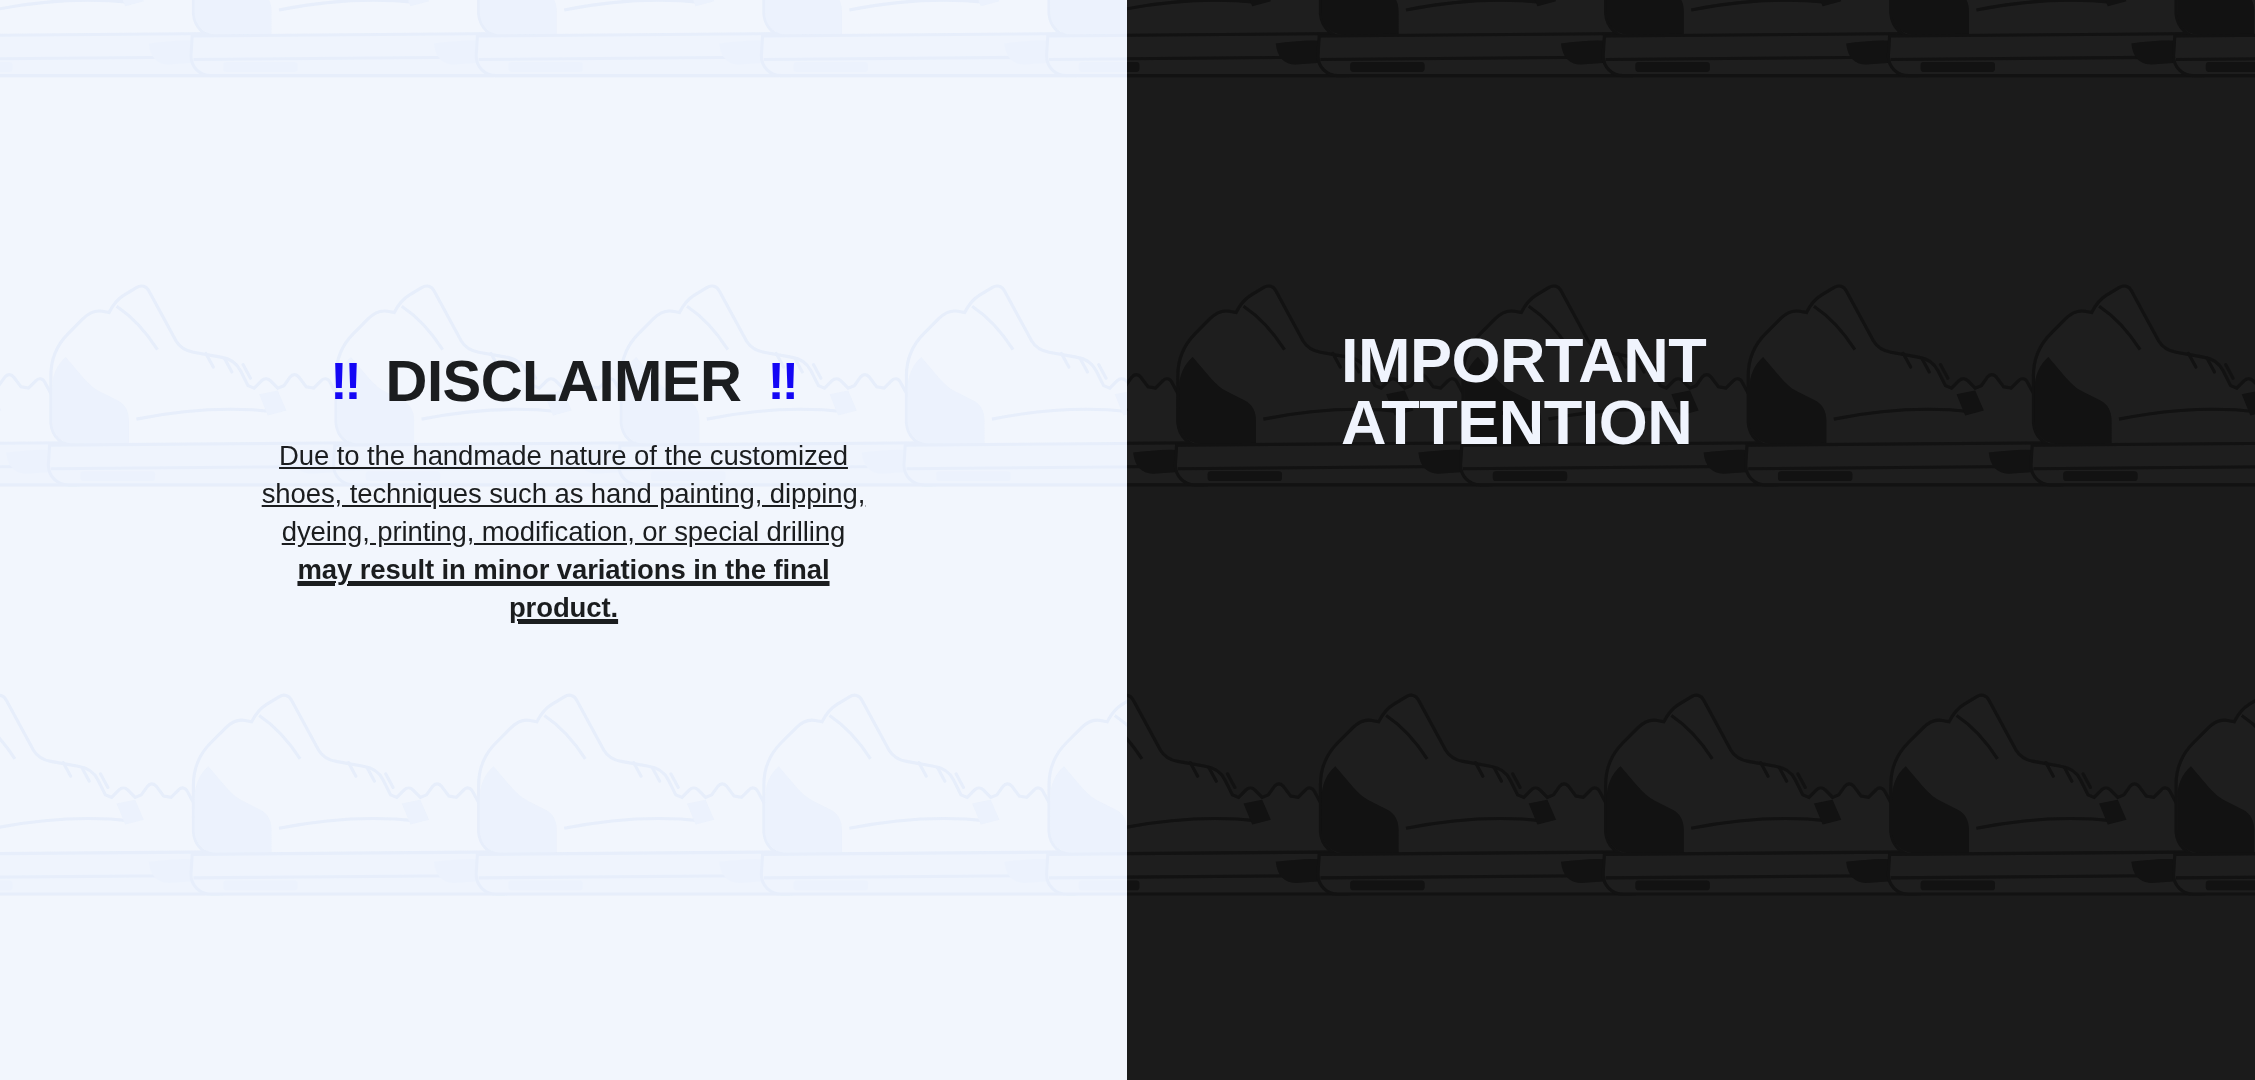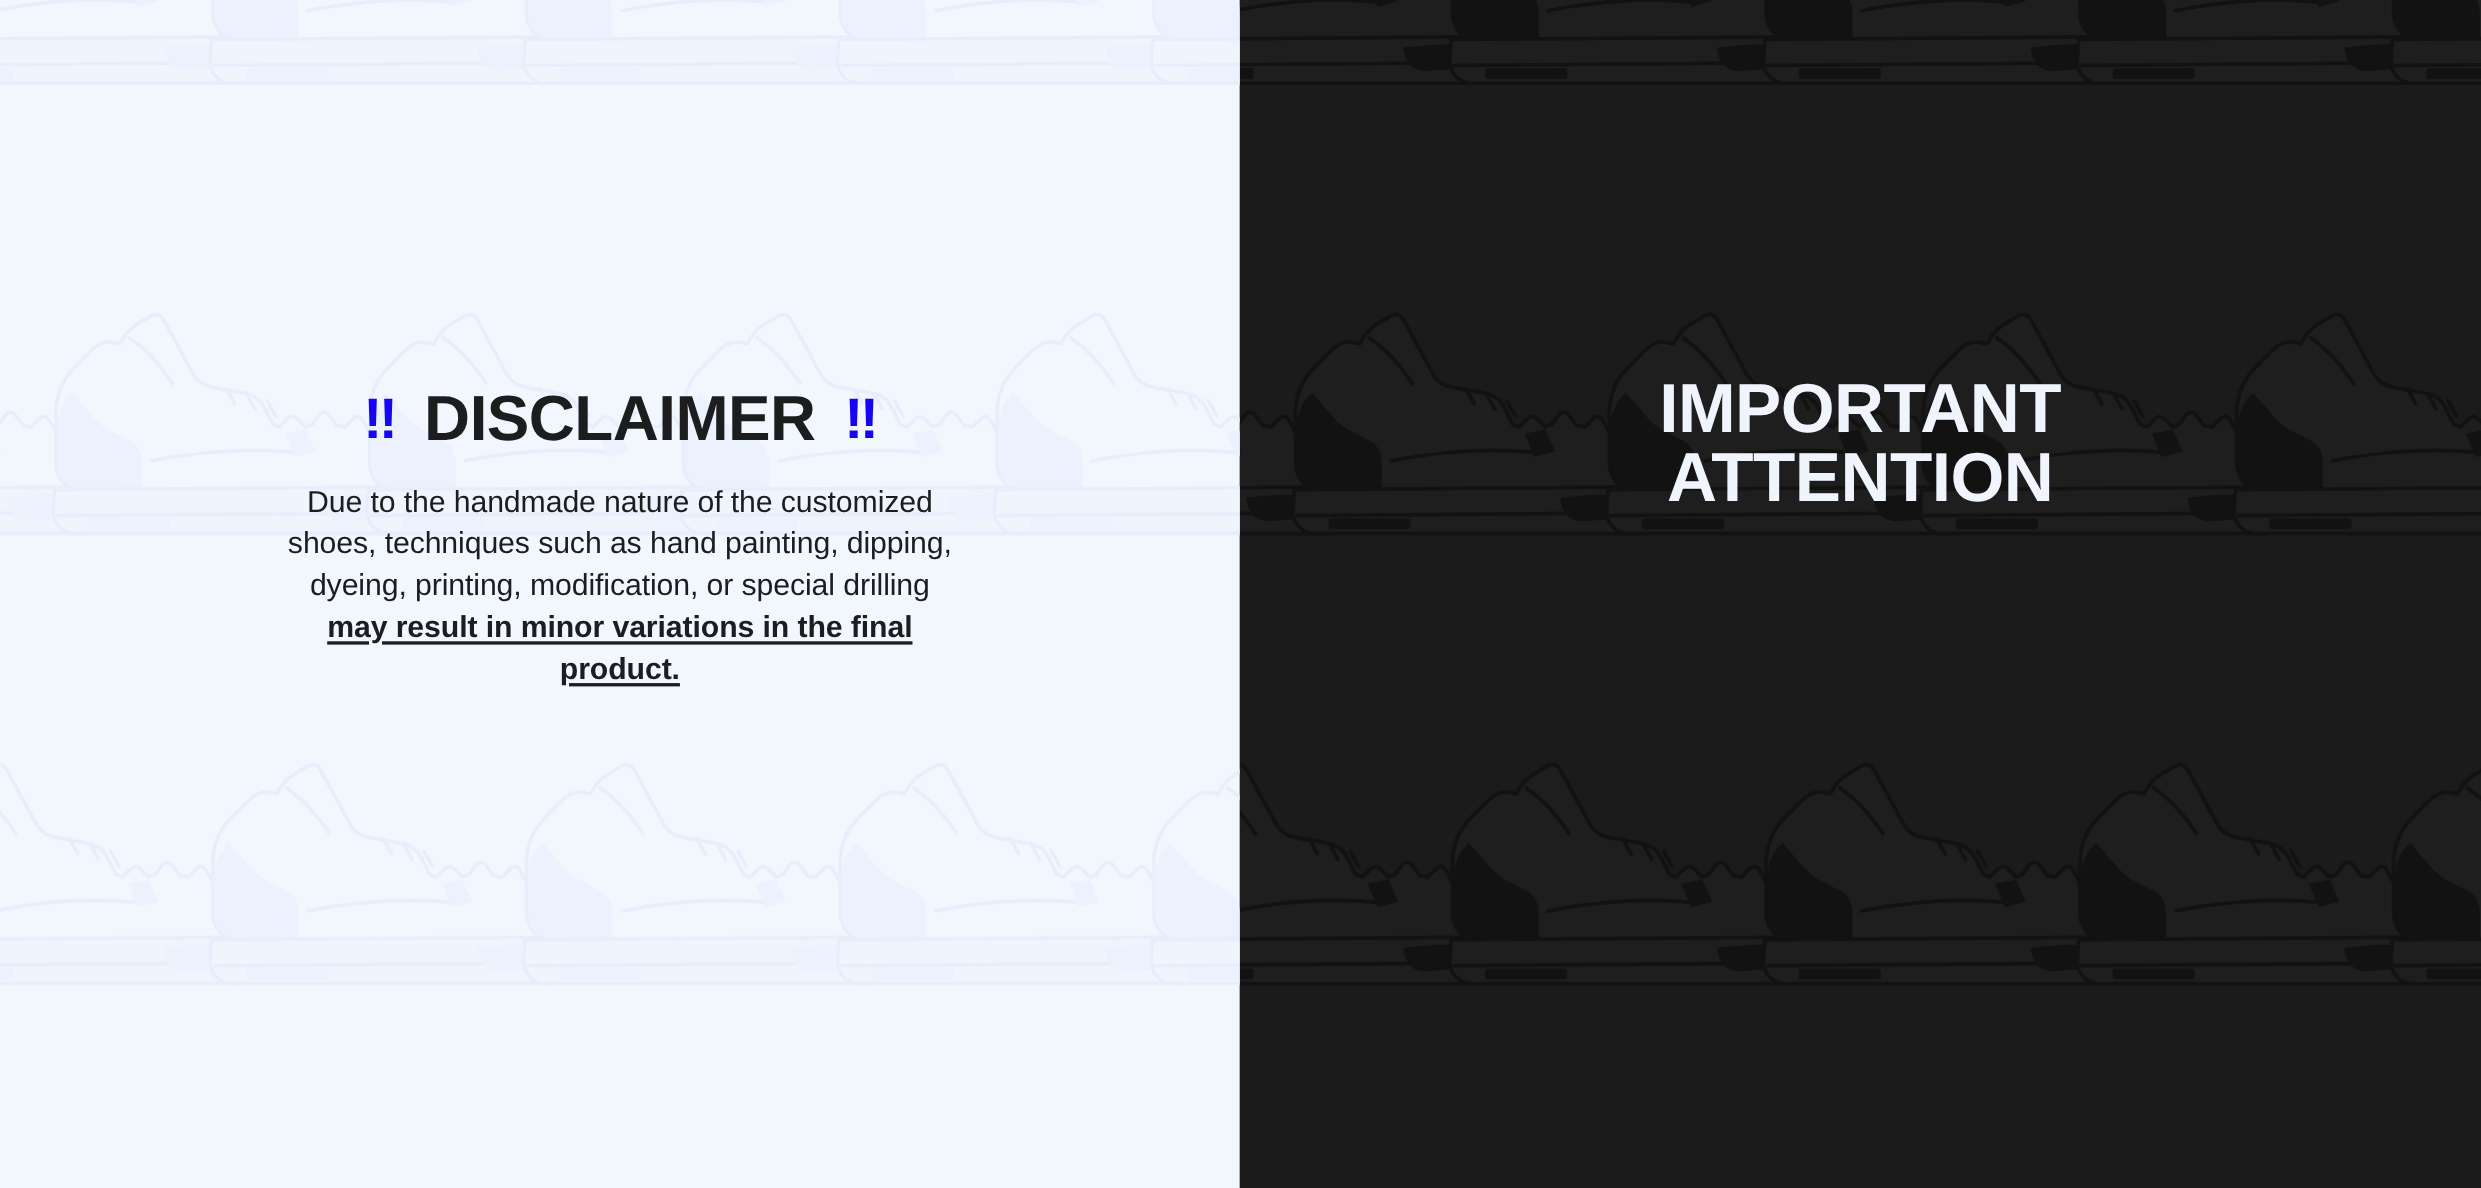--- a/index.html
+++ b/index.html
@@ -73,42 +73,43 @@
   .attention-body {
     margin: 0;
     margin-top: 27px;
     width: 620px;
     text-align: center;
     font-size: 27.5px;
     line-height: 1.38;
     color: #1B1D1F;
     font-weight: 400;
     letter-spacing: -0.1px;
+    text-decoration: underline;
   }
   .attention-body .emph {
     font-weight: 700;
     text-decoration: underline;
     text-underline-offset: 4px;
     text-decoration-thickness: 2.5px;
   }
 
   
   .panel-right {
     width: 1128px;
     background: #1B1B1B;
   }
   .panel-right .panel-content { padding-top: 330px; }
 
   .disclaimer-heading {
-    margin: 12px;
+    margin: 0;
     font-size: 63px;
     font-weight: 800;
     letter-spacing: -0.5px;
     color: #F0F4FD;
-    text-align: center;
+    text-align: left;
     line-height: 0.98;
     width: 700px;
   }
   .disclaimer-body {
     margin: 0;
     margin-top: 26px;
     width: 620px;
     text-align: center;
     font-size: 27.5px;
     line-height: 1.38;

